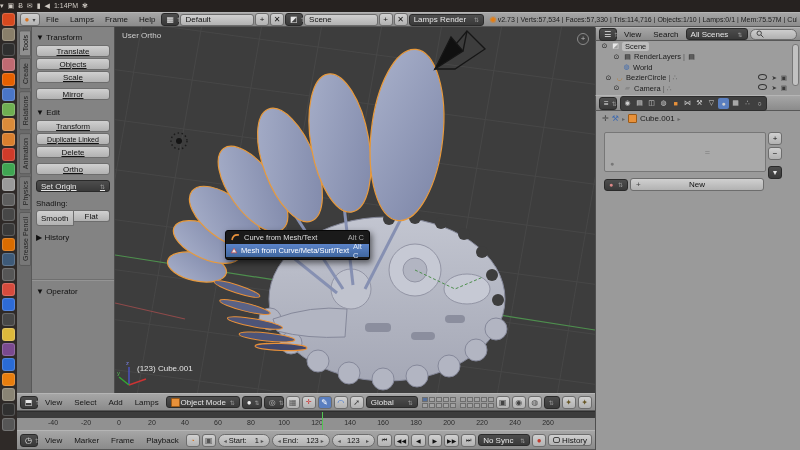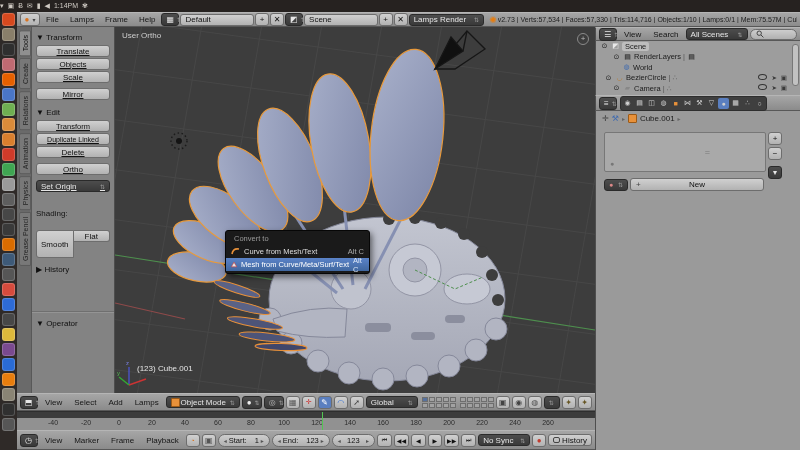--- a/index.html
+++ b/index.html
@@ -205,23 +205,23 @@
     <div class="btn tsBtn" style="font-size:7px;">Duplicate Linked</div>
     <div class="btn tsBtn">Delete</div>
     <div class="gap"></div>
     <div class="btn tsBtn">Ortho</div>
     <div class="gap"></div>
     <div class="btnD tsBtn" style="justify-content:space-between;">
         <span>Set Origin</span>
         <span class="arr">⇅</span>
       </div>
     <div class="gap"></div>
-    <div style="margin:12px 0;">Shading:</div>
+    <div style="margin:2px 0;">Shading:</div>
     <div class="shRow">
-      <span class="btn" style="height:28px;">Smooth</span>
+      <span class="btn" style="height:16px;">Smooth</span>
       <span class="btn" style="height:12px;">Flat</span>
     </div>
     <div class="gap"></div>
     <div class="pHead">▶ <span>History</span></div>
     <div style="height:34px;"></div>
     <div style="border-top:1px solid #6f6f6f;border-bottom:1px solid #949494;margin:0 -4px;"></div>
     <div class="pHead" style="margin-top:6px;">▼ <span>Operator</span></div>
   </div>
 
   <div id="viewport">
@@ -336,21 +336,20 @@
         <text x="11" y="338" fill="#7a80e0">z</text>
           <text x="2" y="348" fill="#5b5">y</text>
       </g>
     </svg>
     <span id="vp-label">User Ortho</span>
     <span id="vp-object">(123) Cube.001</span>
     <span id="vp-plus">+</span>
 
     
     <div id="ctx">
-      <div class="title">Convert to</div>
       <div class="ctx-item">
         <svg width="9" height="9" viewBox="0 0 9 9">
             <path d="M1,7 Q2,1 8,2" fill="none" stroke="#e8913a" stroke-width="1.6"></path>
           </svg>
         <span class="lab">Curve from Mesh/Text</span>
         <span class="sc">Alt C</span>
       </div>
       <div class="ctx-item sel">
         <svg width="9" height="9" viewBox="0 0 9 9">
             <polygon points="4.5,1 8.5,8 0.5,8" fill="#e6e6e6" stroke="#c44" stroke-width="1"></polygon>

